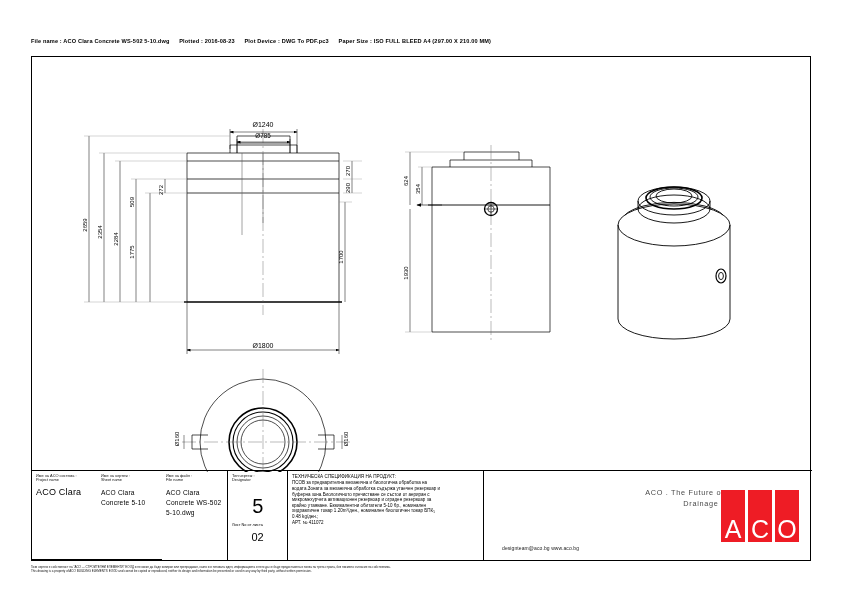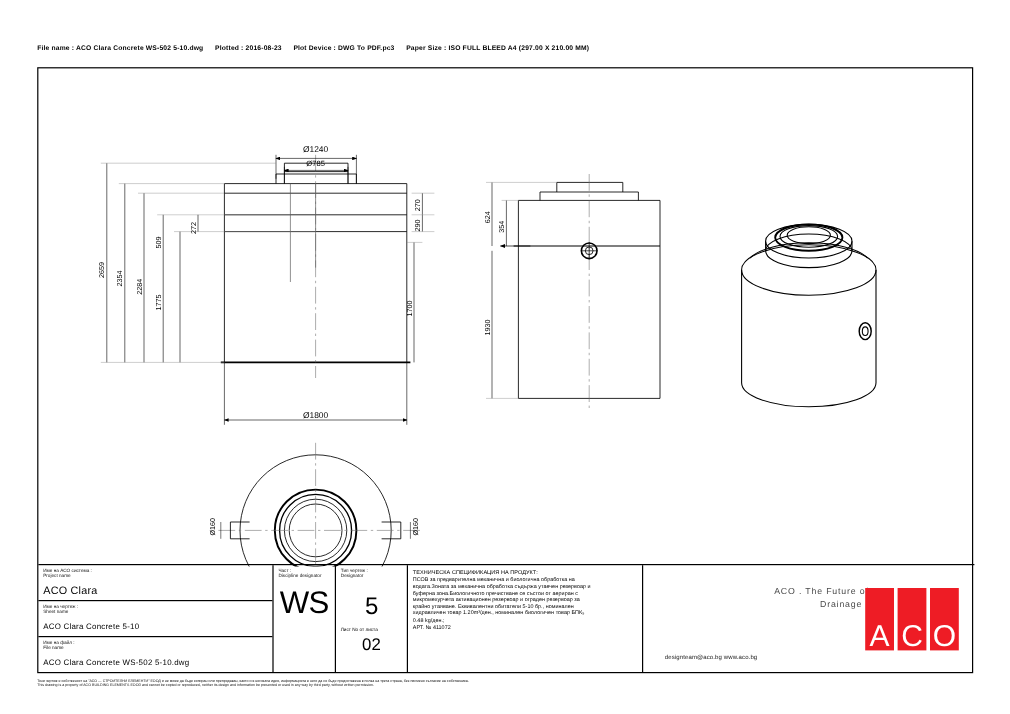--- a/index.html
+++ b/index.html
@@ -15,41 +15,41 @@
 
   
   .canvas{position:absolute;left:0;top:0;width:780px;height:415px;}
   .canvas svg{display:block;}
 
   
   .titleblock{position:absolute;left:0;bottom:0;width:780px;height:90px;border-top:1px solid #000;box-sizing:border-box;display:flex;}
   .tb-col{border-right:1px solid #000;box-sizing:border-box;height:100%;}
   .tb-col:last-child{border-right:none;}
 
-  .col-names{width:196px;display:flex;flex-direction:column;}
+  .col-names{width:196px;display:flex;flex-direction:row;}
   .tb-cell{border-bottom:1px solid #000;box-sizing:border-box;padding:3px 4px 0 4px;position:relative;flex:1;}
   .tb-cell:last-child{border-bottom:none;}
   .lbl{font-size:3.9px;line-height:4.4px;color:#111;}
   .lbl i{font-style:normal;display:block;}
   .val{font-size:9px;line-height:10px;margin-top:4px;letter-spacing:.2px;}
   .val.small{font-size:6.6px;margin-top:5px;}
 
   .col-scale{width:60px;display:flex;flex-direction:column;}
   .col-scale .tb-cell{text-align:left;}
   .col-scale .val{text-align:center;font-size:10px;margin-top:3px;}
   .col-scale .val.rev{font-size:10px;}
 
   .col-disc{width:52px;position:relative;padding:3px 4px 0 4px;box-sizing:border-box;}
   .col-type{width:60px;position:relative;padding:3px 4px 0 4px;box-sizing:border-box;}
   .col-sheetref{width:76px;position:relative;padding:3px 4px 0 4px;box-sizing:border-box;}
   .bigval{position:absolute;left:0;right:0;top:18px;text-align:center;font-size:26px;line-height:26px;letter-spacing:-.5px;}
   .bigval.med{font-size:20px;top:22px;}
   .bigval.sm{font-size:17px;top:24px;letter-spacing:-.3px;}
   .sublbl{position:absolute;left:4px;top:52px;font-size:3.9px;line-height:4.4px;}
-  .subval{position:absolute;left:0;right:0;top:60px;text-align:center;font-size:14px;line-height:12px;}
+  .subval{position:absolute;left:0;right:0;top:60px;text-align:center;font-size:11px;line-height:12px;}
 
   .col-spec{width:196px;padding:3px 3px 0 4px;box-sizing:border-box;}
   .spec-title{font-size:4.6px;line-height:5.4px;letter-spacing:.05px;}
   .spec-body{font-size:4.5px;line-height:5.6px;letter-spacing:.02px;margin-top:1px;}
 
   .col-brand{flex:1;position:relative;}
   .brand-tag{position:absolute;right:88px;top:16px;width:110px;text-align:right;font-size:7.3px;line-height:11px;letter-spacing:.7px;color:#4a4a4a;}
   .brand-mail{position:absolute;left:18px;bottom:9px;font-size:5px;letter-spacing:.1px;color:#222;}
   .logo{position:absolute;right:13px;top:19px;width:78px;height:52px;display:flex;gap:3px;}
   .logo .sq{width:24px;height:52px;background:#ee1c25;position:relative;}
@@ -278,27 +278,20 @@
         <div class="tb-cell">
           <div class="lbl">
             <i>Име на файл :</i>
             <i>File name</i>
           </div>
           <div class="val small">ACO Clara Concrete WS-502 5-10.dwg</div>
         </div>
       </div>
 
 
-      <div class="tb-col col-disc">
-        <div class="lbl">
-          <i>Част :</i>
-          <i>Discipline designator</i>
-        </div>
-        <div class="bigval">WS</div>
-      </div>
 
       <div class="tb-col col-type">
         <div class="lbl">
           <i>Тип чертеж :</i>
           <i>Designator</i>
         </div>
         <div class="bigval med">5</div>
         <div class="sublbl">Лист No от листа</div>
         <div class="subval">02</div>
       </div>

